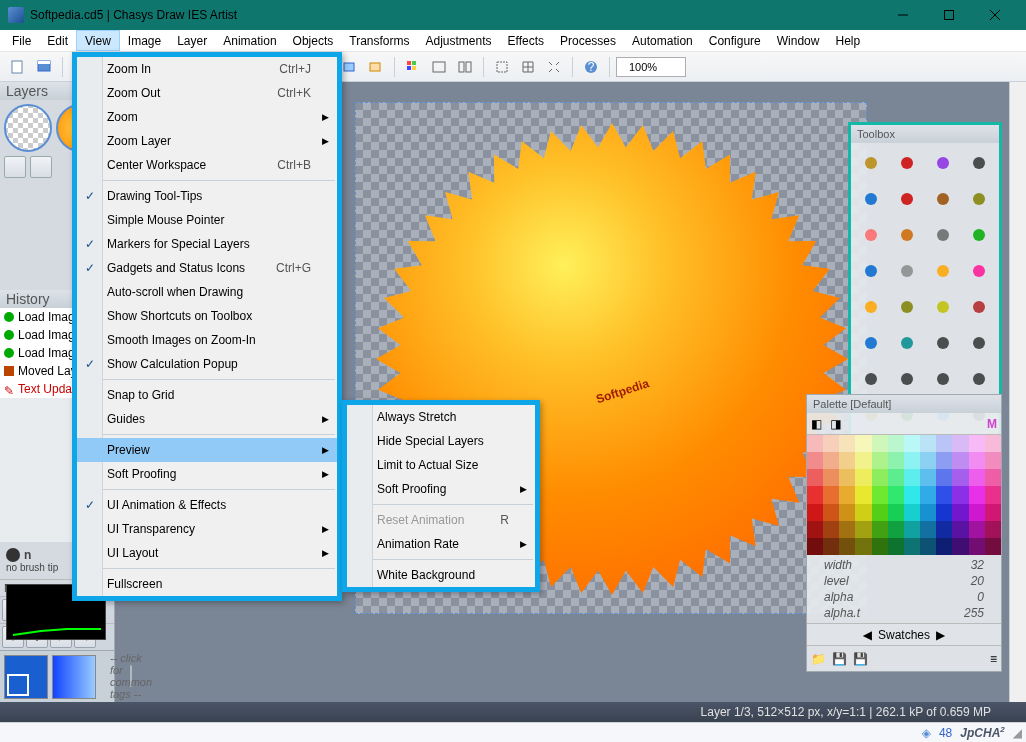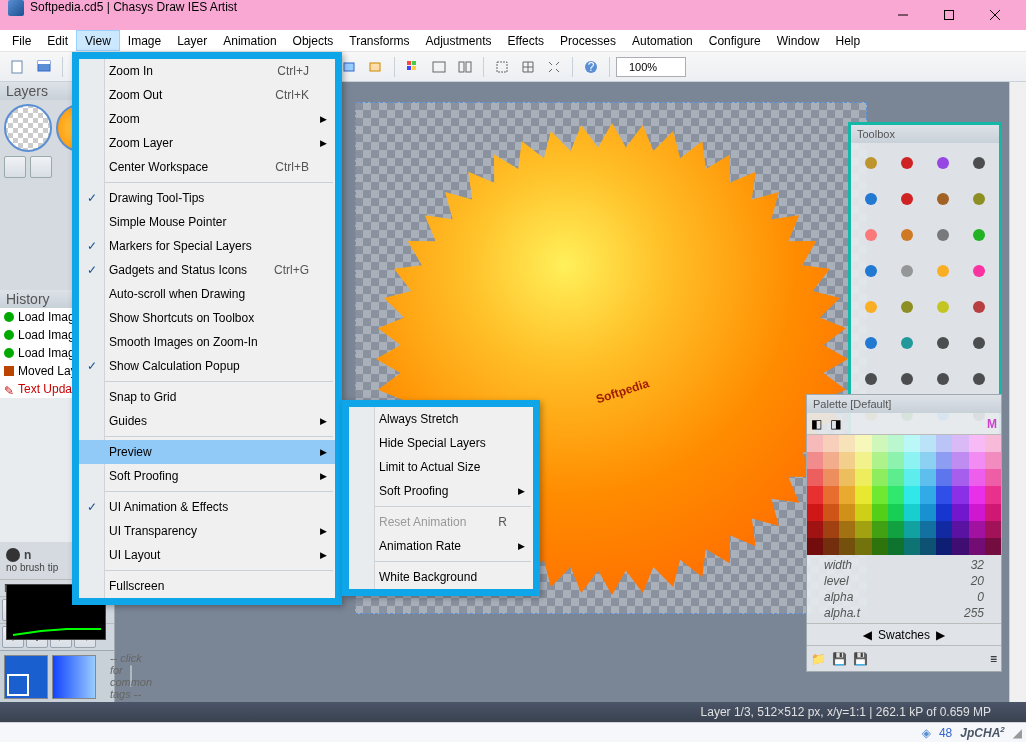--- a/index.html
+++ b/index.html
@@ -1,18 +1,18 @@
 <!DOCTYPE html>
 <html><head>
 <meta charset="utf-8">
 <style>
 * { box-sizing: border-box; margin: 0; padding: 0; font-family: 'Segoe UI', Tahoma, sans-serif; font-size: 12px; }
 body { background: #fff; width: 1026px; height: 742px; overflow: hidden; position: relative; }
 
-.titlebar { height: 30px; display: flex; align-items: flex-start; padding: 0 8px; background: #f9a8d4; }
+.titlebar { height: 30px; display: flex; align-items: center; padding: 8px 8px; background: #0f766e; }
 .titlebar .icon { width: 16px; height: 16px; margin-right: 6px; background: linear-gradient(135deg, #5a8fd4, #1a5090); border-radius: 2px; }
 .titlebar .title { flex: 1; font-size: 12px; color: #000; }
 .win-controls { display: flex; gap: 0; }
 .win-btn { width: 46px; height: 30px; display: flex; align-items: center; justify-content: center; color: #000; }
 
 .menubar { height: 22px; display: flex; align-items: stretch; padding: 0 4px; background: #fff; border-bottom: 1px solid #e5e5e5; }
 .menu-item { padding: 0 8px; display: flex; align-items: center; cursor: default; }
 .menu-item.active { background: #cce8ff; border: 1px solid #99d1ff; }
 
 .toolbar-strip { height: 30px; background: linear-gradient(#f7f7f7, #eceff3); border-bottom: 1px solid #c8d0d8; display: flex; align-items: center; padding: 0 6px; gap: 2px; }
@@ -59,21 +59,21 @@
 .swatches-btn { height: 22px; display: flex; align-items: center; justify-content: center; border-top: 1px solid #bbb; background: #e0e4e8; font-size: 11px; }
 .palette-toolbar { height: 26px; border-top: 1px solid #bbb; display: flex; align-items: center; padding: 0 4px; gap: 6px; }
 
 .scrollbar-v { position: absolute; right: 0; top: 82px; bottom: 40px; width: 17px; background: #f0f0f0; border-left: 1px solid #ccc; }
 
 .statusbar { position: absolute; bottom: 20px; left: 0; right: 0; height: 20px; background: linear-gradient(#4a5568, #3a4250); color: #e0e0e0; font-size: 11px; display: flex; align-items: center; justify-content: flex-end; padding: 0 35px; }
 .bottombar { position: absolute; bottom: 0; left: 0; right: 0; height: 20px; background: #f5f7fa; border-top: 1px solid #d0d4d8; display: flex; align-items: center; justify-content: flex-end; padding: 0 4px; gap: 8px; font-size: 11px; }
 .brand { font-style: italic; font-weight: bold; color: #4a5568; }
 .brand sup { font-size: 8px; }
 
-.dropdown-menu { position: absolute; background: #f0f0f0; border: 7px solid #0ea5e9; box-shadow: 2px 2px 6px rgba(0,0,0,0.3); z-index: 100; }
+.dropdown-menu { position: absolute; background: #f0f0f0; border: 5px solid #0ea5e9; box-shadow: 2px 2px 6px rgba(0,0,0,0.3); z-index: 100; }
 .dd-item { height: 24px; display: flex; align-items: center; padding: 0 26px 0 30px; position: relative; cursor: default; white-space: nowrap; }
 .dd-item:hover, .dd-item.hl { background: #91c9f7; }
 .dd-item .shortcut { position: absolute; right: 26px; color: #555; }
 .dd-item .arrow { position: absolute; right: 8px; font-size: 9px; }
 .dd-item .check { position: absolute; left: 8px; color: #1a5090; }
 .dd-sep { height: 1px; background: #c8d0d8; margin: 3px 2px; }
 .dd-item.disabled { color: #999; }
 .checkcol { position: absolute; left: 0; top: 0; bottom: 0; width: 26px; background: #e8ecef; border-right: 1px solid #d0d4d8; }
 
 .bottom-thumbs { position: absolute; bottom: 0; left: 0; right: 0; height: 52px; background: #c8d0d8; border-top: 1px solid #a0a8b0; display: flex; padding: 4px; gap: 4px; }

